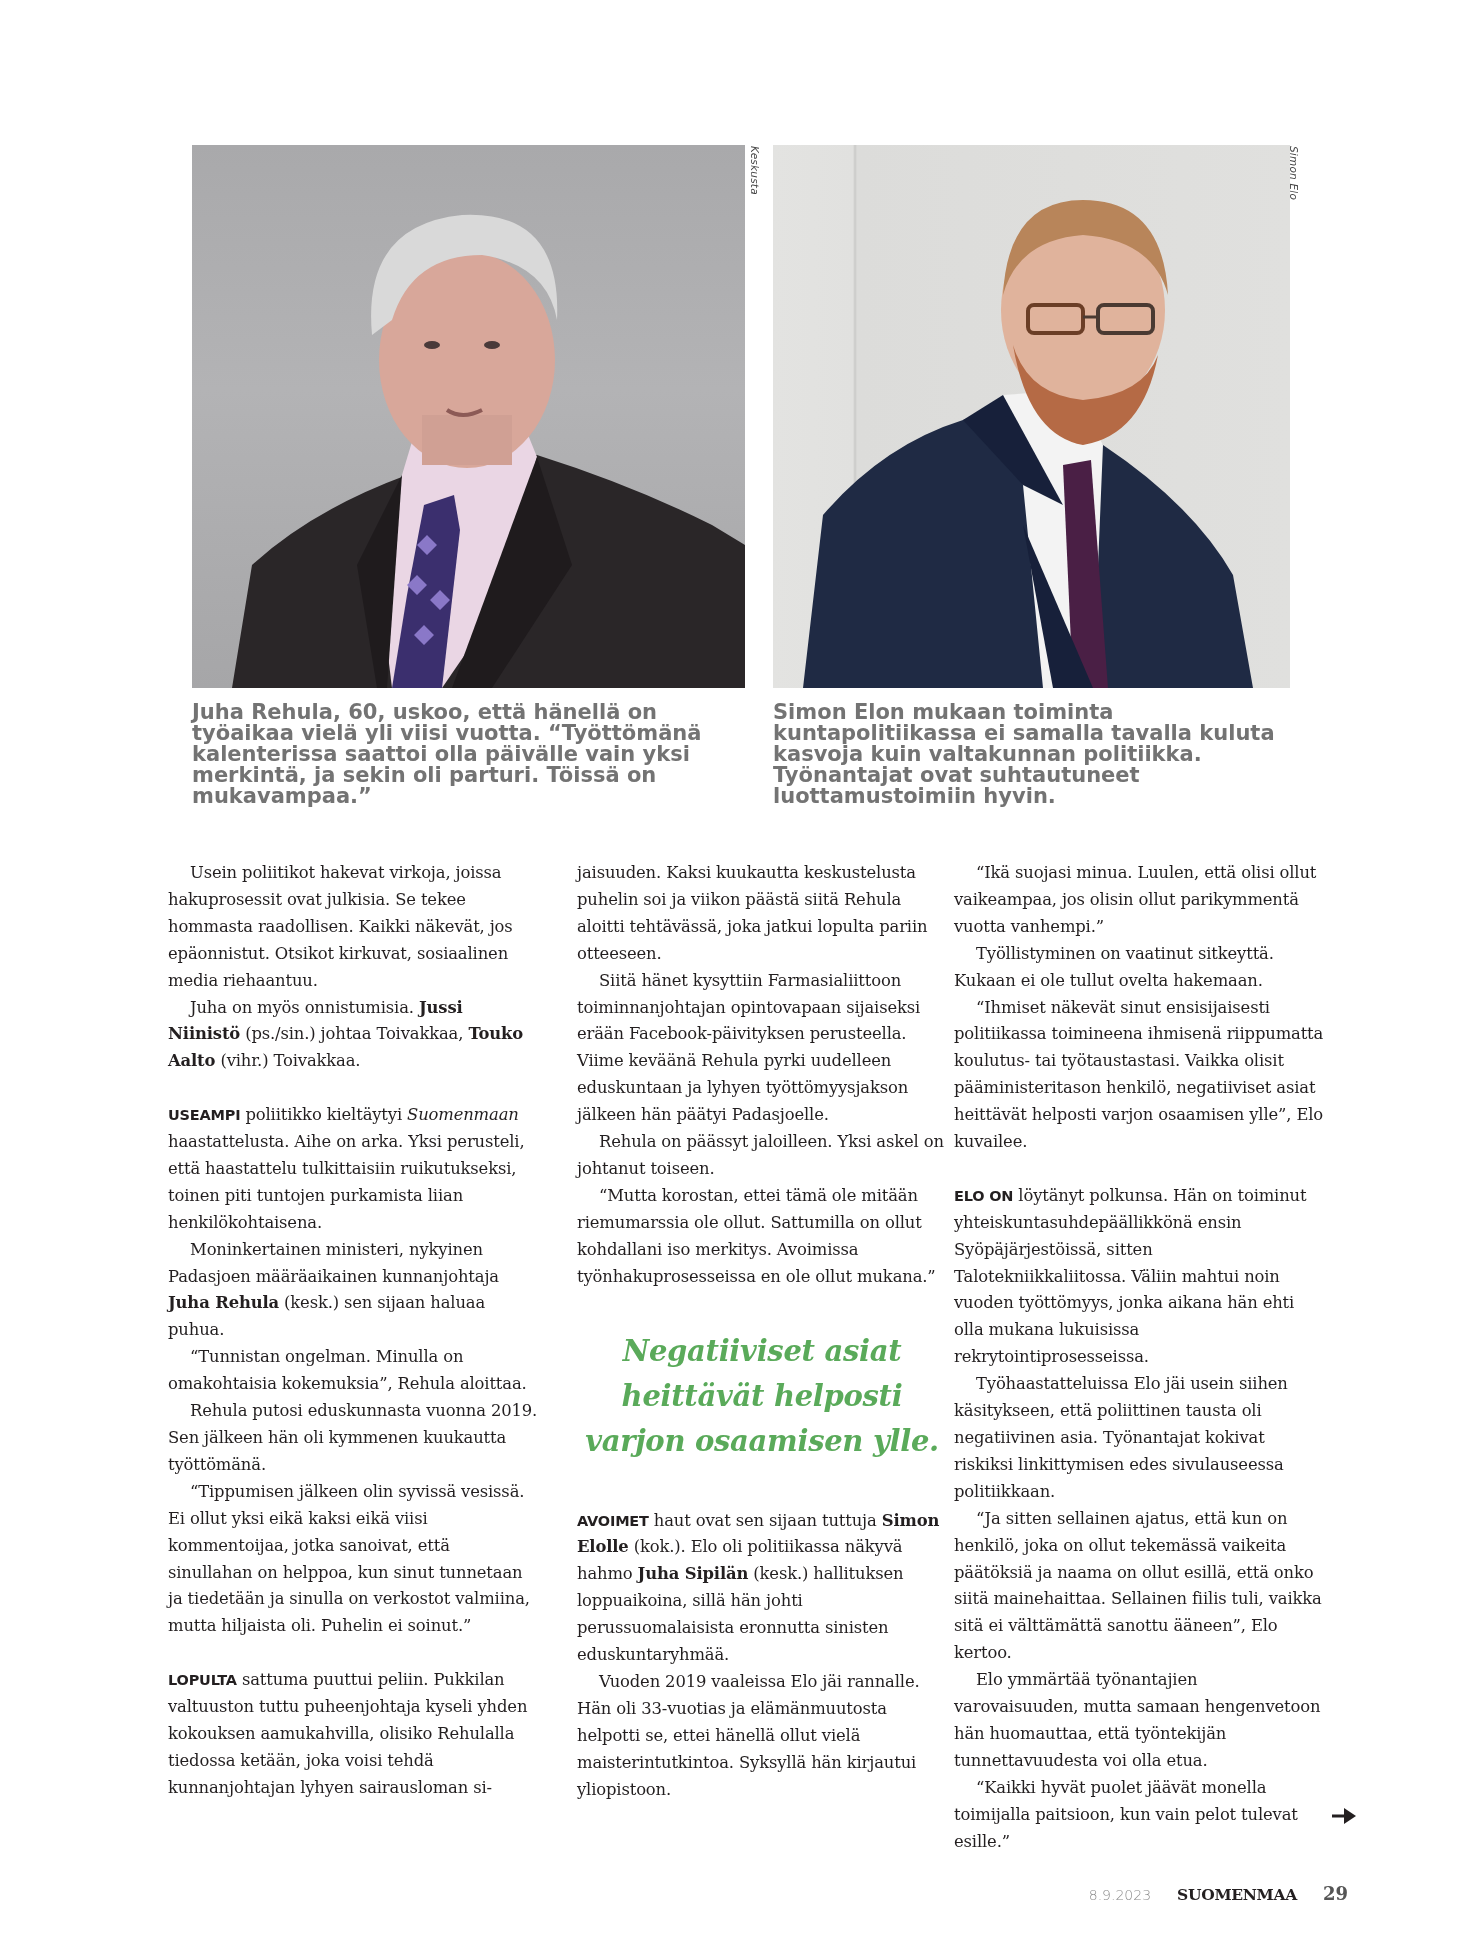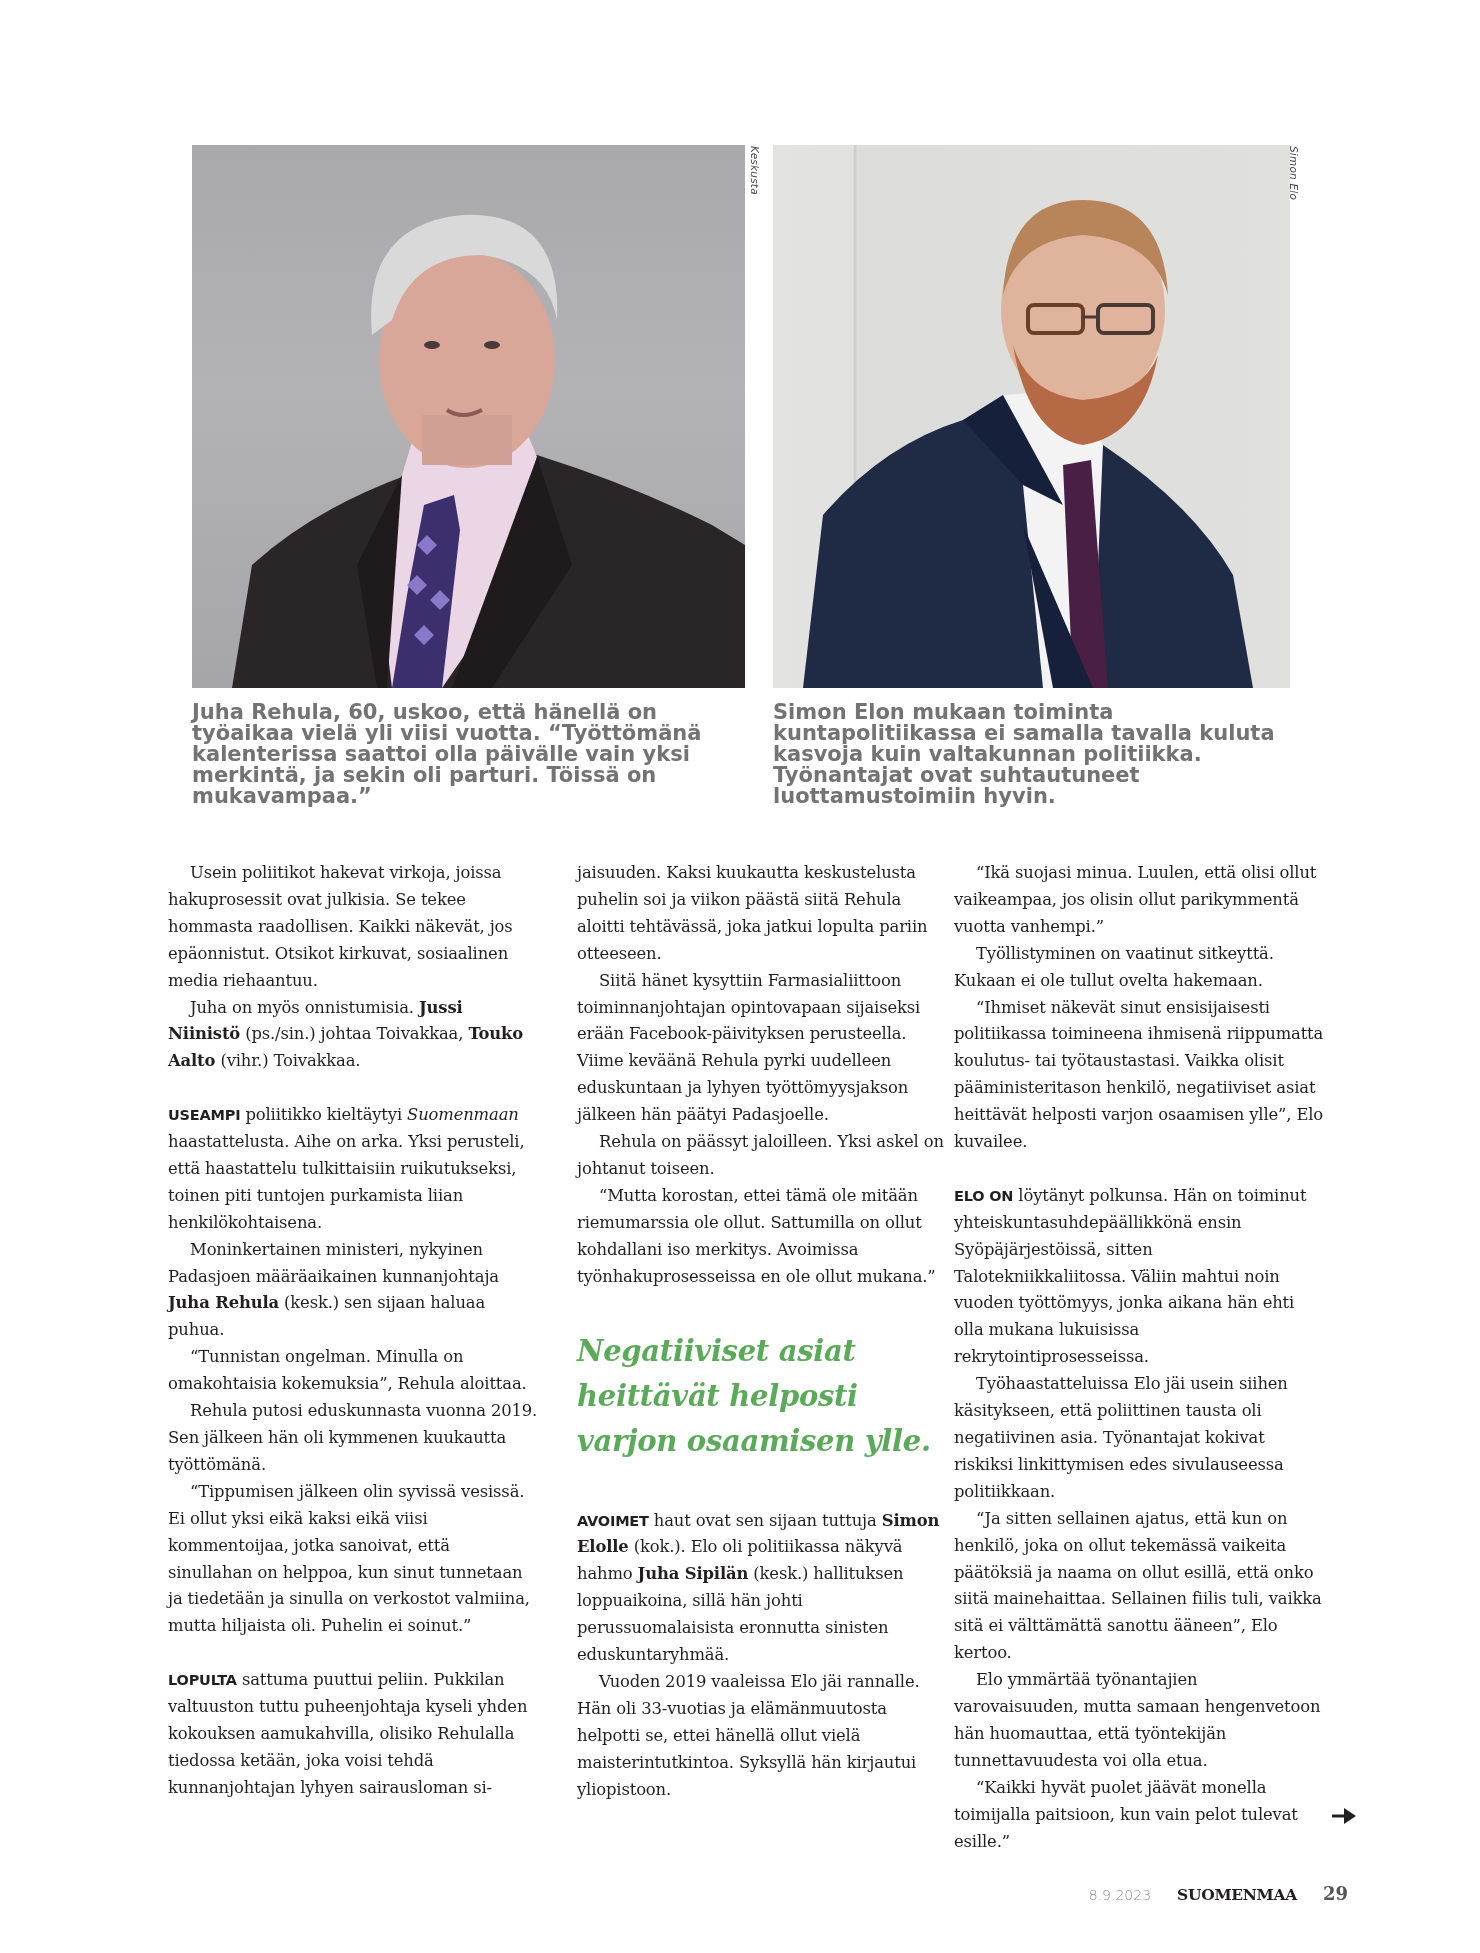--- a/index.html
+++ b/index.html
@@ -21,21 +21,21 @@
   #col1 { left: 168px; }
   #col2 { left: 577px; }
   #col3 { left: 954px; }
   .col p { margin: 0; text-indent: 22px; }
   .col p.noindent { text-indent: 0; }
   .col p.section { text-indent: 0; margin-top: 26.9px; }
   .lead { font-family: "DejaVu Sans", sans-serif; font-weight: bold; font-size: 14.5px; letter-spacing: -0.2px; }
   .col b { font-weight: bold; text-align: center; }
   .col i { font-style: italic; }
 
-  .pullquote { font-family: "DejaVu Serif", serif; font-style: italic; font-weight: bold; color: #5aaa5a; font-size: 29px; line-height: 45px; text-align: left; margin: 38px 0 44px 0; letter-spacing: -0.3px; }
+  .pullquote { font-family: "DejaVu Serif", serif; font-style: italic; font-weight: bold; color: #5aaa5a; font-size: 29px; line-height: 45px; text-align: center; margin: 38px 0 44px 0; letter-spacing: -0.3px; }
 
   #arrow { position: absolute; left: 1332px; top: 1808px; width: 24px; height: 16px; }
 
   #footer { position: absolute; top: 1883px; right: 132px; display: flex; align-items: baseline; gap: 26px; }
   #footer-date { font-family: "DejaVu Sans", sans-serif; font-size: 14px; color: #8a8a8a; font-weight: 300; }
   #footer-mag { font-family: "DejaVu Serif", serif; font-weight: bold; font-size: 15.5px; color: #231f20; letter-spacing: -0.3px; }
   #footer-page { font-family: "DejaVu Serif", serif; font-weight: bold; font-size: 18px; color: #555; }
 </style>
 </head>
 <body>

